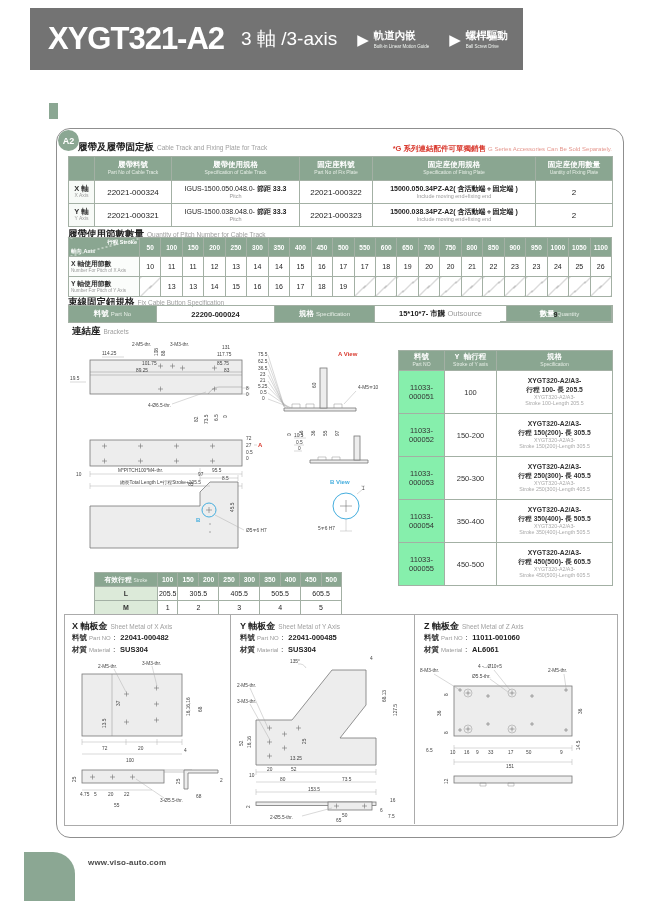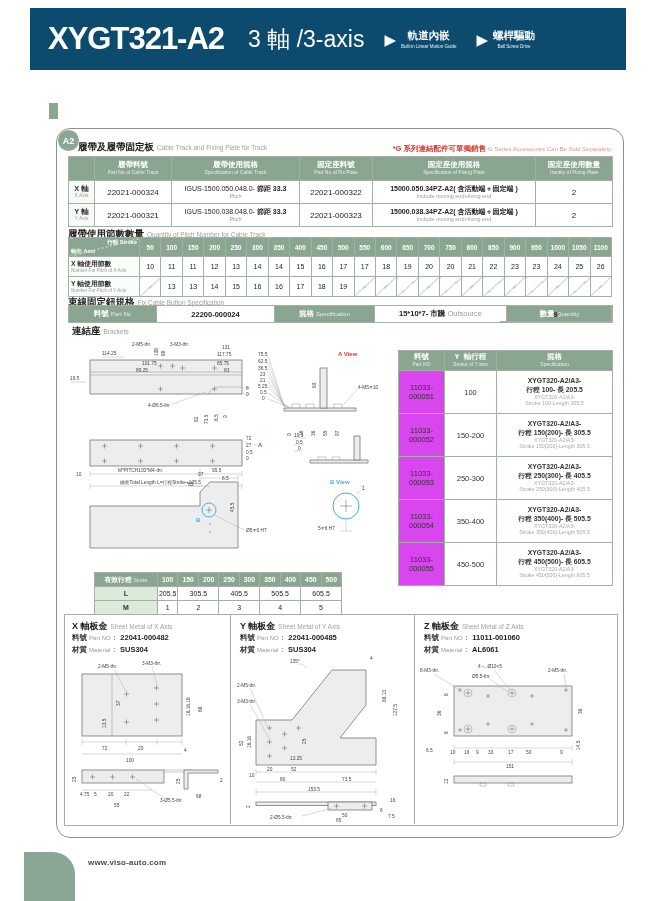--- a/index.html
+++ b/index.html
@@ -1,22 +1,22 @@
 <!DOCTYPE html>
 <html><head>
 <meta charset="utf-8">
 <style>
   html,body{margin:0;padding:0;background:#fff;}
   #page{position:relative;width:650px;height:901px;background:#fff;overflow:hidden;
         font-family:"Liberation Sans",sans-serif;color:#333;}
   .abs{position:absolute;}
   
-  .banner{left:30px;top:8px;width:596px;height:62px;background:#0c4a6e;display:flex;align-items:center;text-align:center;}
+  .banner{left:30px;top:8px;width:493px;height:62px;background:#737373;display:flex;align-items:center;}
   .model{font-size:31px;font-weight:800;color:#fff;margin-left:18px;letter-spacing:-1px;white-space:nowrap;}
-  .axis{font-size:23px;font-weight:300;color:#fff;margin-left:24px;white-space:nowrap;}
+  .axis{font-size:19px;font-weight:300;color:#fff;margin-left:17px;white-space:nowrap;}
   .feat{display:flex;align-items:center;margin-left:20px;}
   .tri{color:#fff;font-size:15px;line-height:1;margin-right:5px;}
   .ftxt{display:flex;flex-direction:column;}
   .ft{font-size:10.5px;font-weight:bold;color:#fff;white-space:nowrap;}
   .fs{font-size:4.5px;color:#f2f6f2;white-space:nowrap;margin-top:1px;}
   
   .sq{left:49px;top:103px;width:9px;height:16px;background:#8ba793;}
   .secbar{left:59px;top:103px;width:529px;height:16px;background:#4f4f4f;color:#fff;
           font-size:8.5px;font-weight:bold;line-height:16px;padding-left:7px;box-sizing:border-box;}
   
@@ -57,21 +57,21 @@
   .fval{font-size:7.5px;color:#222;font-weight:bold;text-align:center;vertical-align:middle;}
   .fval .en{font-weight:normal;color:#9a9a9a;}
   
   .stab td{height:13px;text-align:center;}
   .sh{background:#8aa691;color:#fff;font-size:6.8px;font-weight:bold;}
   .sh .en{font-size:4.8px;font-weight:normal;color:#e6eee6;}
   .slab{background:#dcead9;font-size:7px;font-weight:bold;color:#333;}
   .sv{font-size:7px;color:#222;background:#fff;}
   
   .bpt td{vertical-align:middle;}
-  .bpt .pn{background:#d946ef;font-size:7.5px;color:#333;text-align:center;line-height:1.25;}
+  .bpt .pn{background:#86efac;font-size:7.5px;color:#333;text-align:center;line-height:1.25;}
   .bpt .ys{font-size:7.5px;color:#333;text-align:center;}
   .s1{font-size:6.8px;font-weight:bold;color:#333;text-align:center;line-height:1.25;white-space:nowrap;}
   .s2{font-size:5.3px;color:#a9a9a9;text-align:center;line-height:1.2;white-space:nowrap;}
   
   .sheetbox{left:64px;top:614px;width:552px;height:210px;border:1px solid #ababab;}
   .vd{top:614px;height:210px;width:0;border-left:1px solid #ababab;}
   .smtitle{font-size:9px;font-weight:bold;color:#222;white-space:nowrap;}
   .smtitle .en{font-size:6.5px;font-weight:normal;color:#9f9f9f;margin-left:3px;}
   .smline{font-size:7.5px;color:#333;white-space:nowrap;}
   .smline .lab{font-weight:bold;}

